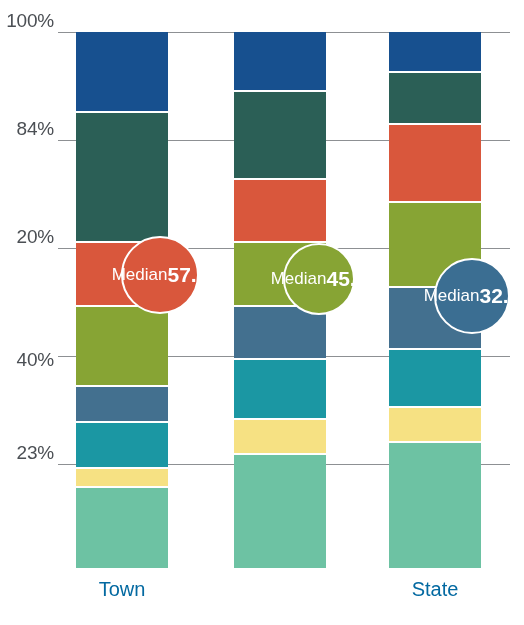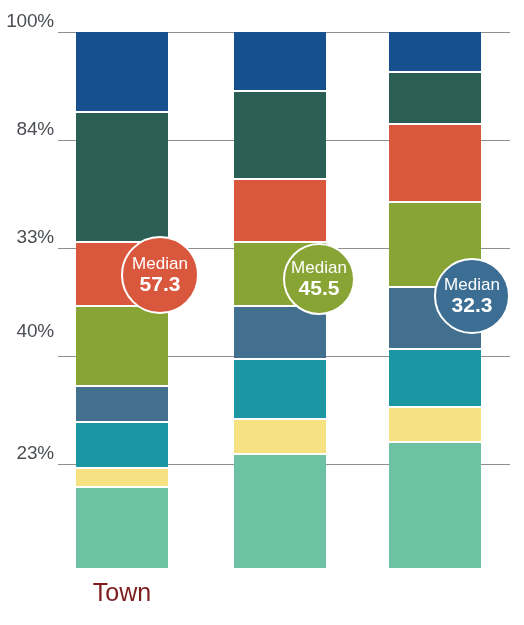--- a/index.html
+++ b/index.html
@@ -60,35 +60,35 @@
     width: 100%;
     box-sizing: border-box;
   }
 
   
   .catlabel {
     position: absolute;
     top: 578px;
     width: 160px;
     text-align: center;
-    font-size: 25px;
-    color: #7f1d1d;
+    font-size: 20px;
+    color: #0369a1;
   }
   .cat-town   { left: 42px; }
   .cat-county { left: 200px; }
   .cat-state  { left: 355px; }
 
   
   .median-bubble {
     position: absolute;
     border-radius: 50%;
     box-sizing: border-box;
     border: 2px solid #ffffff;
     display: flex;
-    flex-direction: column;
+    flex-direction: row;
     align-items: center;
     justify-content: center;
     color: #ffffff;
     line-height: 1.05;
   }
   .median-word {
     font-size: 17px;
     font-weight: 400;
   }
   .median-value {
@@ -105,22 +105,22 @@
   <div class="plot-area">
 
     <div class="gridline" style="top:32px"></div>
     <div class="gridline" style="top:140px"></div>
     <div class="gridline" style="top:248px"></div>
     <div class="gridline" style="top:356px"></div>
     <div class="gridline" style="top:464px"></div>
 
     <div class="ytick" style="top:10px">100%</div>
     <div class="ytick" style="top:118px">84%</div>
-    <div class="ytick" style="top:226px">33%</div>
-    <div class="ytick" style="top:320px">40%</div>
+    <div class="ytick" style="top:226px">20%</div>
+    <div class="ytick" style="top:349px">40%</div>
     <div class="ytick" style="top:442px">23%</div>
 
     <div class="bar bar-town">
       <div class="seg" style="top: 32px; height: 79px; background: rgb(23, 80, 143);"></div>
       <div class="seg" style="top: 113px; height: 128px; background: rgb(43, 95, 86);"></div>
       <div class="seg" style="top: 243px; height: 62px; background: rgb(217, 87, 60);"></div>
       <div class="seg" style="top: 307px; height: 78px; background: rgb(135, 164, 52);"></div>
       <div class="seg" style="top: 387px; height: 34px; background: rgb(67, 112, 143);"></div>
       <div class="seg" style="top: 423px; height: 44px; background: rgb(27, 151, 163);"></div>
       <div class="seg" style="top: 469px; height: 17px; background: rgb(246, 225, 131);"></div>
@@ -156,15 +156,16 @@
     <div class="median-bubble" style="left: 283px; top: 243px; width: 72px; height: 72px; background: rgb(135, 164, 52);">
       <span class="median-word">Median</span>
       <span class="median-value">45.5</span>
     </div>
     <div class="median-bubble" style="left: 434px; top: 258px; width: 76px; height: 76px; background: rgb(59, 110, 146);">
       <span class="median-word">Median</span>
       <span class="median-value">32.3</span>
     </div>
 
     <div class="catlabel cat-town">Town</div>
+    <div class="catlabel cat-state">State</div>
 
   </div>
 </div>
 
 </body></html>

